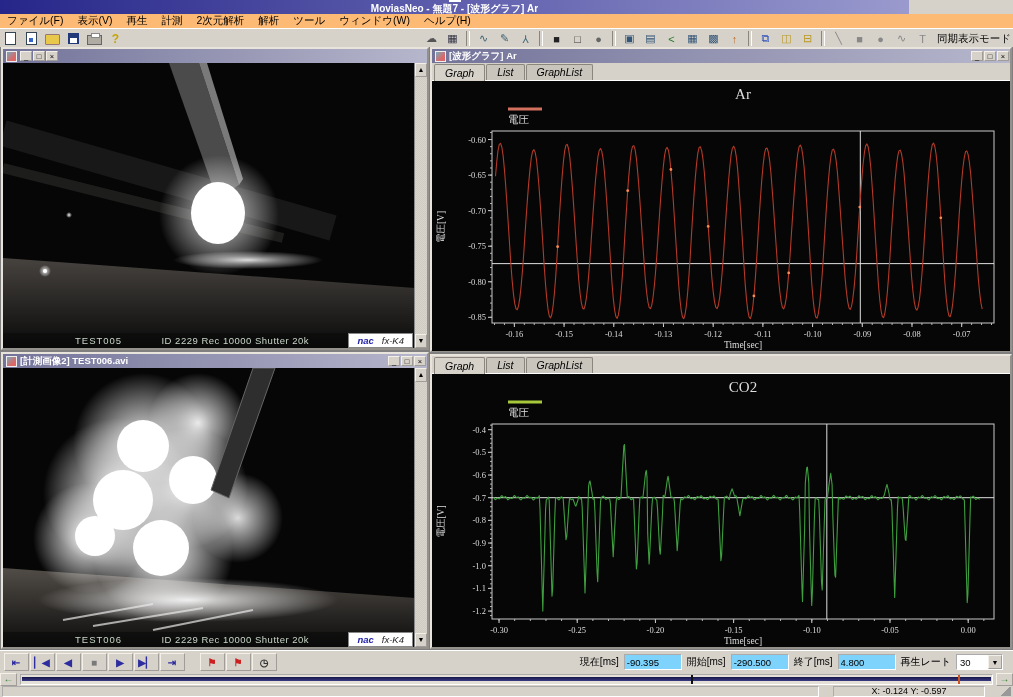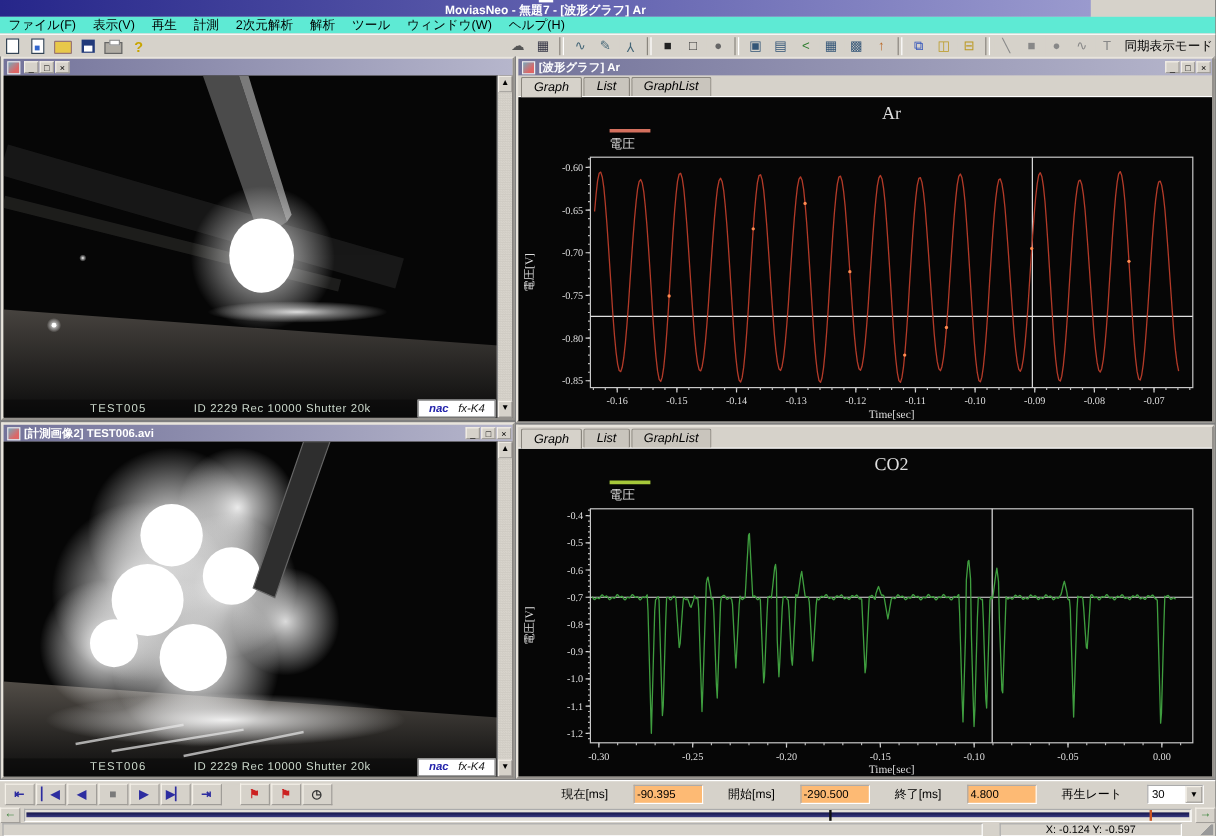--- a/index.html
+++ b/index.html
@@ -7,21 +7,21 @@
        font-family:"Liberation Sans",sans-serif;font-size:11px;color:#000;}
   
   .titlebar{position:absolute;left:0;top:0;width:909px;height:14px;
     background:linear-gradient(90deg,#26268a,#6a6ab4 60%,#9a9ace);display:flex;align-items:center;flex-direction:column;}
   .appicon{width:10px;height:10px;margin:0 3px;background:linear-gradient(135deg,#5ac,#c33 70%);border:1px solid #fff;}
   .ttext{color:#fff;font-weight:bold;font-size:10px;white-space:nowrap;flex:1;}
   .winbtns{display:flex;gap:1px;margin-right:2px;}
   .wb{width:13px;height:11px;font-size:8px;line-height:8px;padding:0;background:#d6d2ca;
       border:1px outset #f4f0e8;font-family:"Liberation Sans",sans-serif;}
   
-  .menubar{position:absolute;left:0;top:14px;width:1013px;height:14px;background:#5eead4;
+  .menubar{position:absolute;left:0;top:14px;width:1013px;height:14px;background:#fdba74;
     display:flex;align-items:center;border-bottom:1px solid #b8b4ac;}
   .mitem{padding:0 7px;font-size:10.5px;white-space:nowrap;}
   
   .toolbar{position:absolute;left:0;top:28px;width:1013px;height:19px;background:#d6d2ca;
     border-top:1px solid #fff;border-bottom:1px solid #8a867e;display:flex;align-items:center;}
   .tbgroup{display:flex;align-items:center;height:19px;}
   .tbspacer{flex:1;}
   .tbtn{width:20px;height:17px;margin:0 0.5px;padding:0;background:#d6d2ca;border:1px solid #d6d2ca;
     display:inline-flex;align-items:center;justify-content:center;font-size:11px;}
   .tsep{width:2px;height:15px;border-left:1px solid #8a867e;border-right:1px solid #fff;margin:0 3px;}
@@ -63,22 +63,22 @@
   .tab{font-size:10.5px;padding:1px 10px 2px;border:1px solid #8a867e;border-bottom:none;
     background:#c9c5bd;margin-right:1px;border-radius:2px 2px 0 0;font-style:italic;}
   .tab.active{background:#d6d2ca;position:relative;top:1px;padding-top:2px;font-weight:normal;}
   .chart{display:block;background:#060606;}
   .chart text{font-family:"Liberation Serif",serif;fill:#dedede;}
   
   .controlbar{position:absolute;left:0;top:650px;width:1013px;height:22px;background:#d6d2ca;
     border-top:1px solid #fff;display:flex;align-items:center;}
   .pbtn{width:25px;height:18px;margin:0 0.5px;padding:0;background:#d6d2ca;border:1px outset #f4f0e8;
     font-size:10px;display:inline-flex;align-items:center;justify-content:center;font-weight:bold;}
-  .fields{margin-left:auto;display:flex;align-items:center;gap:21px;margin-right:10px;font-size:10px;}
-  .fld{width:52px;height:14px;border:1px inset #fff;background:#fdba74;font-size:9.5px;padding:0 2px;
+  .fields{margin-left:auto;display:flex;align-items:center;gap:5px;margin-right:10px;font-size:10px;}
+  .fld{width:52px;height:14px;border:1px inset #fff;background:#7dd3fc;font-size:9.5px;padding:0 2px;
        font-family:"Liberation Sans",sans-serif;}
   .ddl{display:inline-flex;align-items:center;border:1px inset #fff;background:#fff;height:14px;}
   .ddl span{width:28px;padding-left:3px;font-size:9.5px;}
   .dda{width:14px;height:14px;font-size:7px;padding:0;background:#d6d2ca;border:1px outset #f4f0e8;}
   
   .timeline{position:absolute;left:0;top:672px;width:1013px;height:14px;background:#d6d2ca;
     display:flex;align-items:center;}
   .tlbtn{width:17px;height:13px;padding:0;background:#d6d2ca;border:1px outset #f4f0e8;
     color:#2f7f2f;font-weight:bold;font-size:10px;line-height:10px;}
   .track{flex:1;height:9px;margin:0 3px;border:1px inset #fff;background:#e4e0d8;position:relative;}

